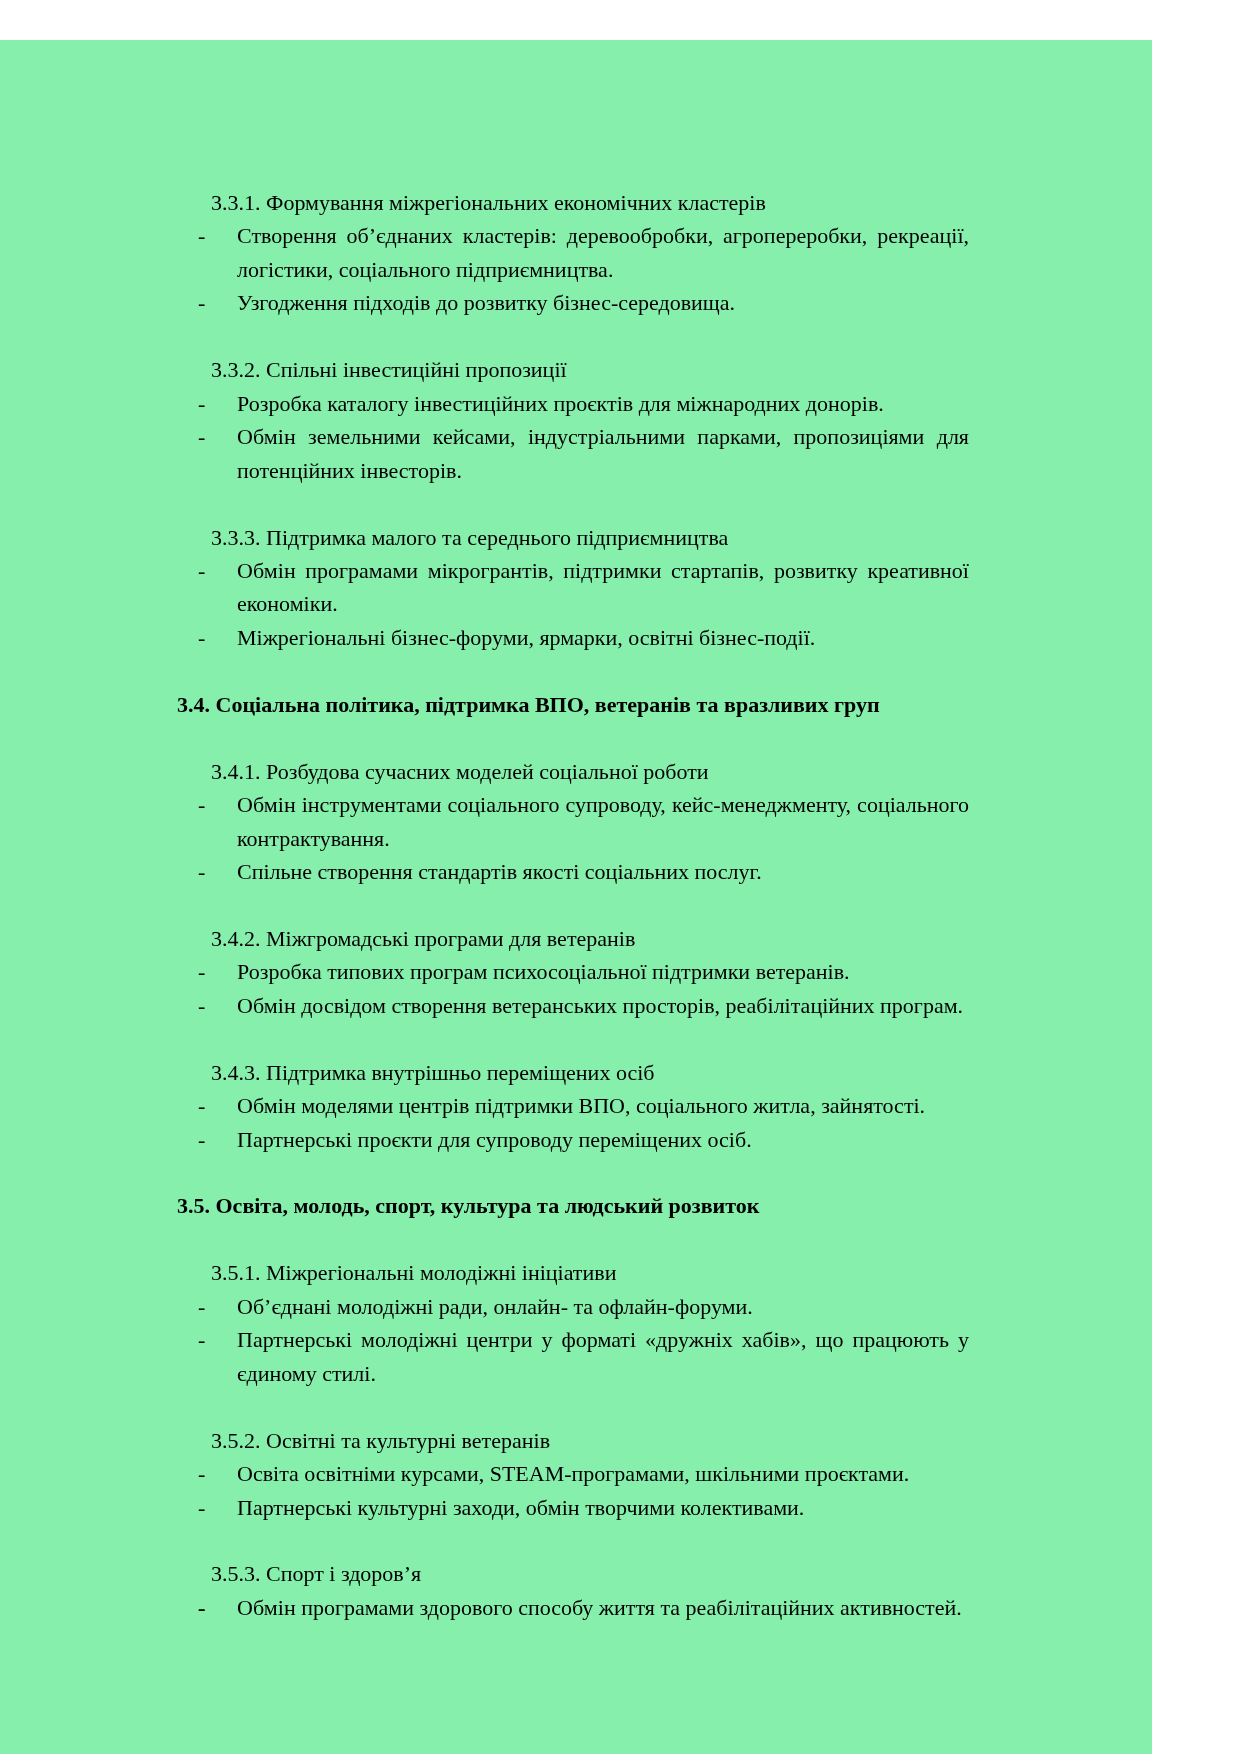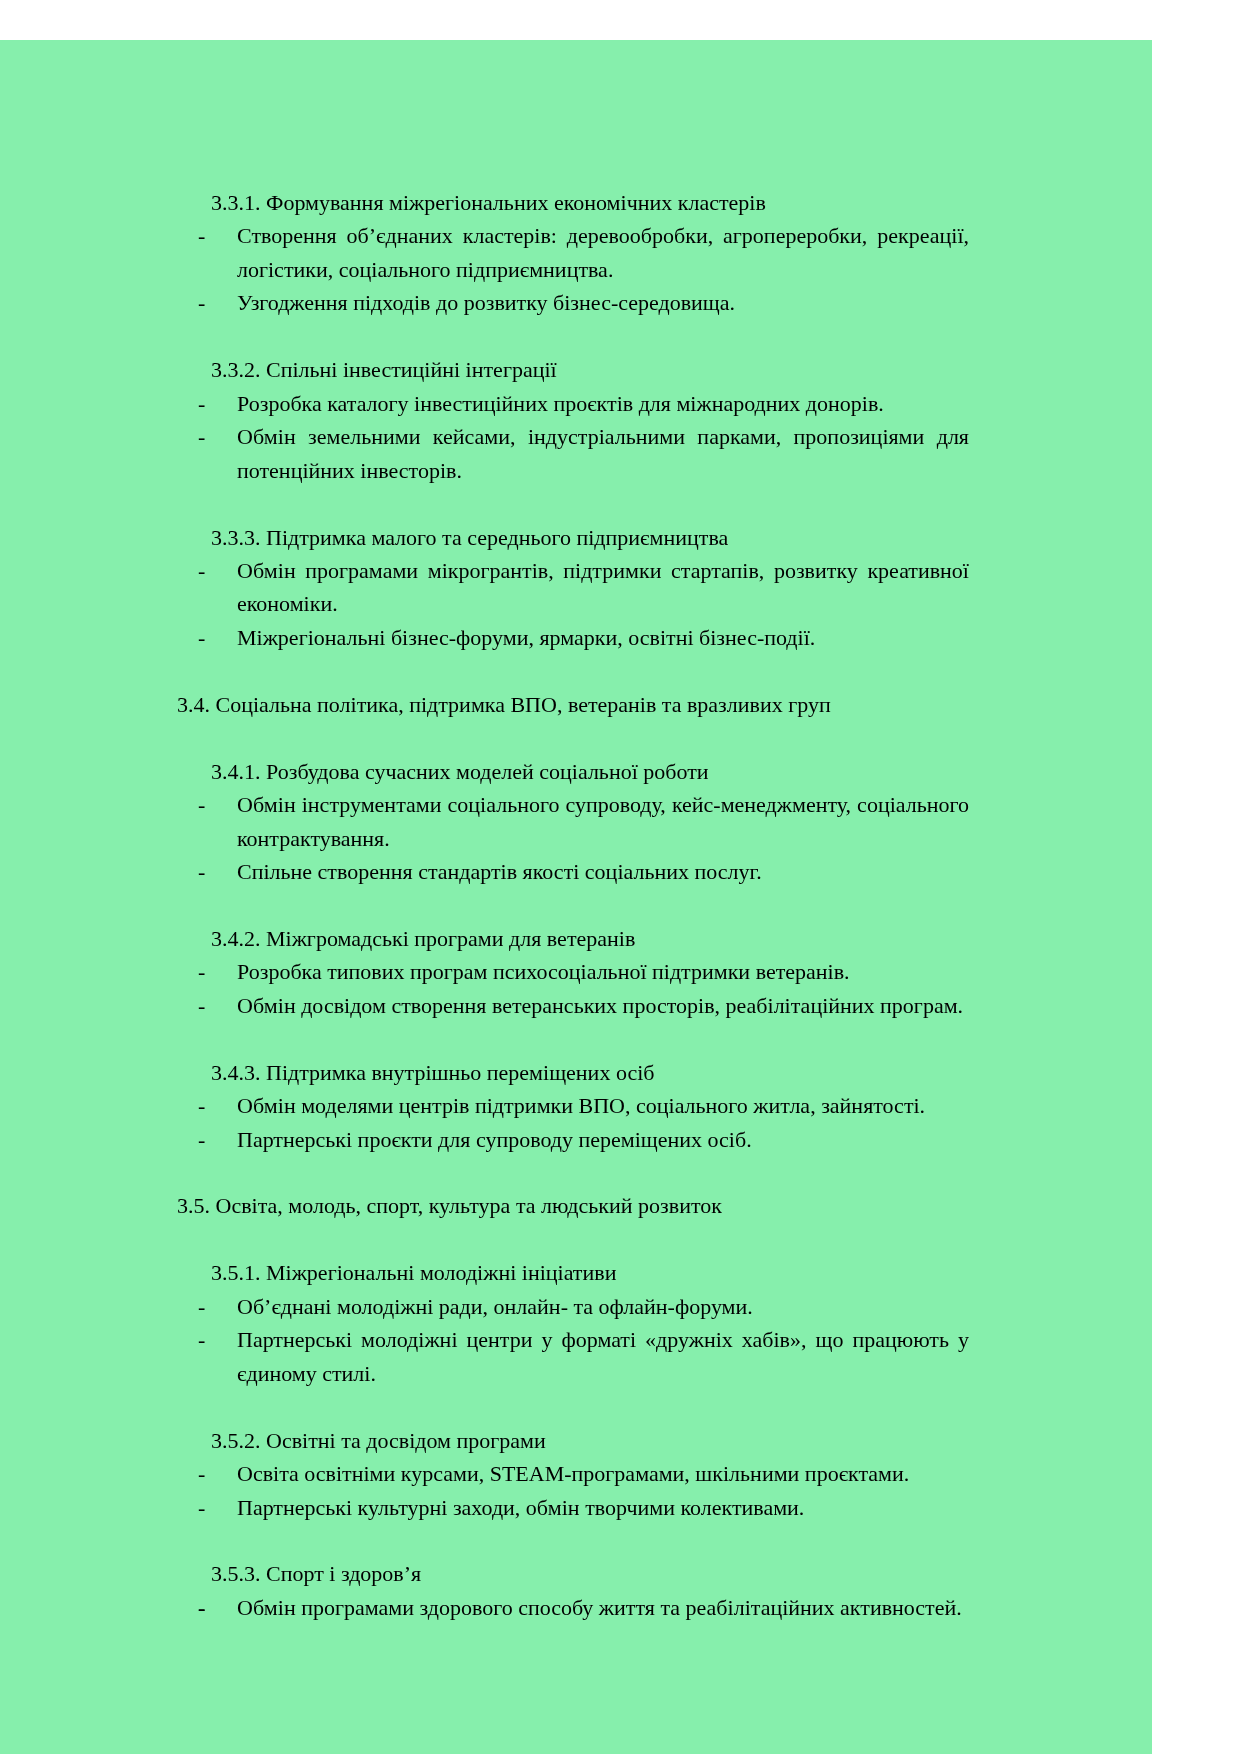--- a/index.html
+++ b/index.html
@@ -15,21 +15,21 @@
   .page {
     width: 1152px;
     height: 1754px;
     background: #86efac;
     padding: 146px 183px 0 177px;
     overflow: hidden;
     margin-top: 40px;
   }
   .block { margin-bottom: 33.45px; }
   .sub-heading { margin-left: 34px; }
-  .section-heading { font-weight: normal; }
+  .section-heading { font-weight: bold; }
   ul.bullets { list-style: none; margin-left: 21px; }
   ul.bullets li {
     position: relative;
     padding-left: 39px;
     text-align: justify;
   }
   .dash { position: absolute; left: 0; top: 0; }
 </style>
 </head>
 <body>
@@ -38,21 +38,21 @@
 
   <section class="block">
     <p class="sub-heading">3.3.1. Формування міжрегіональних економічних кластерів</p>
     <ul class="bullets">
       <li><span class="dash">-</span><span>Створення об’єднаних кластерів: деревообробки, агропереробки, рекреації, логістики, соціального підприємництва.</span></li>
       <li><span class="dash">-</span><span>Узгодження підходів до розвитку бізнес-середовища.</span></li>
     </ul>
   </section>
 
   <section class="block">
-    <p class="sub-heading">3.3.2. Спільні інвестиційні інтеграції</p>
+    <p class="sub-heading">3.3.2. Спільні інвестиційні пропозиції</p>
     <ul class="bullets">
       <li><span class="dash">-</span><span>Розробка каталогу інвестиційних проєктів для міжнародних донорів.</span></li>
       <li><span class="dash">-</span><span>Обмін земельними кейсами, індустріальними парками, пропозиціями для потенційних інвесторів.</span></li>
     </ul>
   </section>
 
   <section class="block">
     <p class="sub-heading">3.3.3. Підтримка малого та середнього підприємництва</p>
     <ul class="bullets">
       <li><span class="dash">-</span><span>Обмін програмами мікрогрантів, підтримки стартапів, розвитку креативної економіки.</span></li>
@@ -90,21 +90,21 @@
 
   <section class="block">
     <p class="sub-heading">3.5.1. Міжрегіональні молодіжні ініціативи</p>
     <ul class="bullets">
       <li><span class="dash">-</span><span>Об’єднані молодіжні ради, онлайн- та офлайн-форуми.</span></li>
       <li><span class="dash">-</span><span>Партнерські молодіжні центри у форматі «дружніх хабів», що працюють у єдиному стилі.</span></li>
     </ul>
   </section>
 
   <section class="block">
-    <p class="sub-heading">3.5.2. Освітні та досвідом програми</p>
+    <p class="sub-heading">3.5.2. Освітні та культурні ветеранів</p>
     <ul class="bullets">
       <li><span class="dash">-</span><span>Освіта освітніми курсами, STEAM-програмами, шкільними проєктами.</span></li>
       <li><span class="dash">-</span><span>Партнерські культурні заходи, обмін творчими колективами.</span></li>
     </ul>
   </section>
 
   <section class="block">
     <p class="sub-heading">3.5.3. Спорт і здоров’я</p>
     <ul class="bullets">
       <li><span class="dash">-</span></li>

